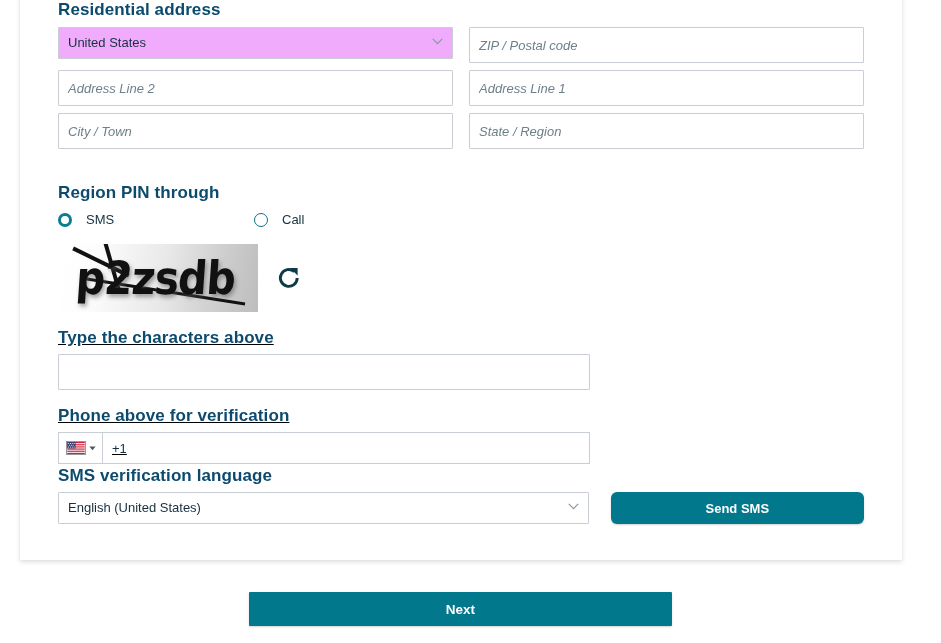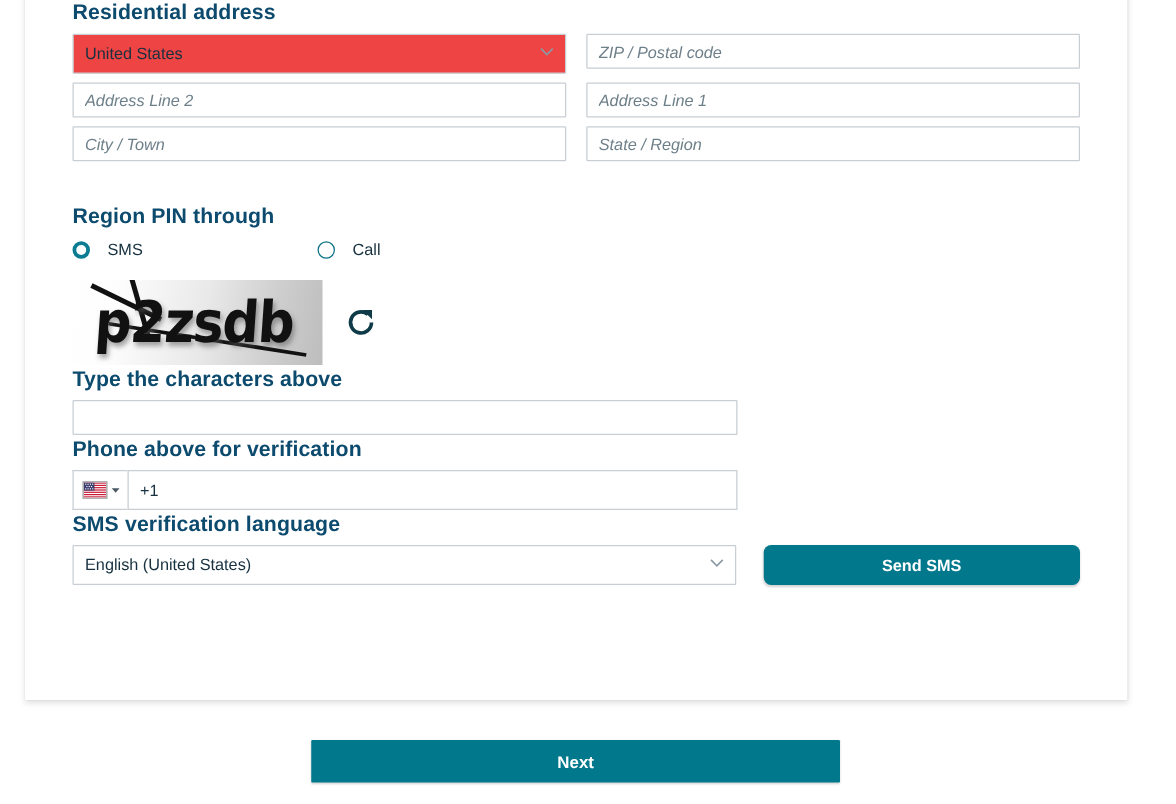--- a/index.html
+++ b/index.html
@@ -48,21 +48,21 @@
   .addr-grid {
     display: grid;
     grid-template-columns: 395px 395px;
     column-gap: 16px;
     row-gap: 7px;
     margin-top: 7px;
   }
 
   .txt-input {
     box-sizing: border-box;
-    height: 28px;
+    height: 36px;
     width: 100%;
     border: 1px solid #c8ced3;
     background: #ffffff;
     padding: 0 9px;
     font-size: 13px;
     color: #b91c1c;
     font-family: "Liberation Sans", sans-serif;
     border-radius: 1px;
     outline: none;
   }
@@ -75,21 +75,21 @@
   .select-wrap {
     position: relative;
     width: 100%;
     height: 32px;
   }
   .select-box {
     box-sizing: border-box;
     height: 32px;
     width: 100%;
     border: 1px solid #c8ced3;
-    background: #ef4444;
+    background: #f0abfc;
     padding: 0 30px 0 9px;
     font-size: 13px;
     color: #16303f;
     line-height: 30px;
     border-radius: 1px;
     white-space: nowrap;
     overflow: hidden;
     cursor: pointer;
   }
   .select-box.white { background: #ffffff; }
@@ -199,21 +199,21 @@
   }
   #captcha-refresh {
     margin-left: 18px;
     width: 26px;
     height: 26px;
     cursor: pointer;
     flex: none;
   }
 
   
-  .block { margin-top: 2px; }
+  .block { margin-top: 16px; text-decoration: underline; }
   .block .field-label { margin-bottom: 6px; }
   #captcha-answer { width: 532px; }
 
   
   #phone-row {
     display: flex;
     width: 532px;
     margin-top: 6px;
   }
   #country-picker {

